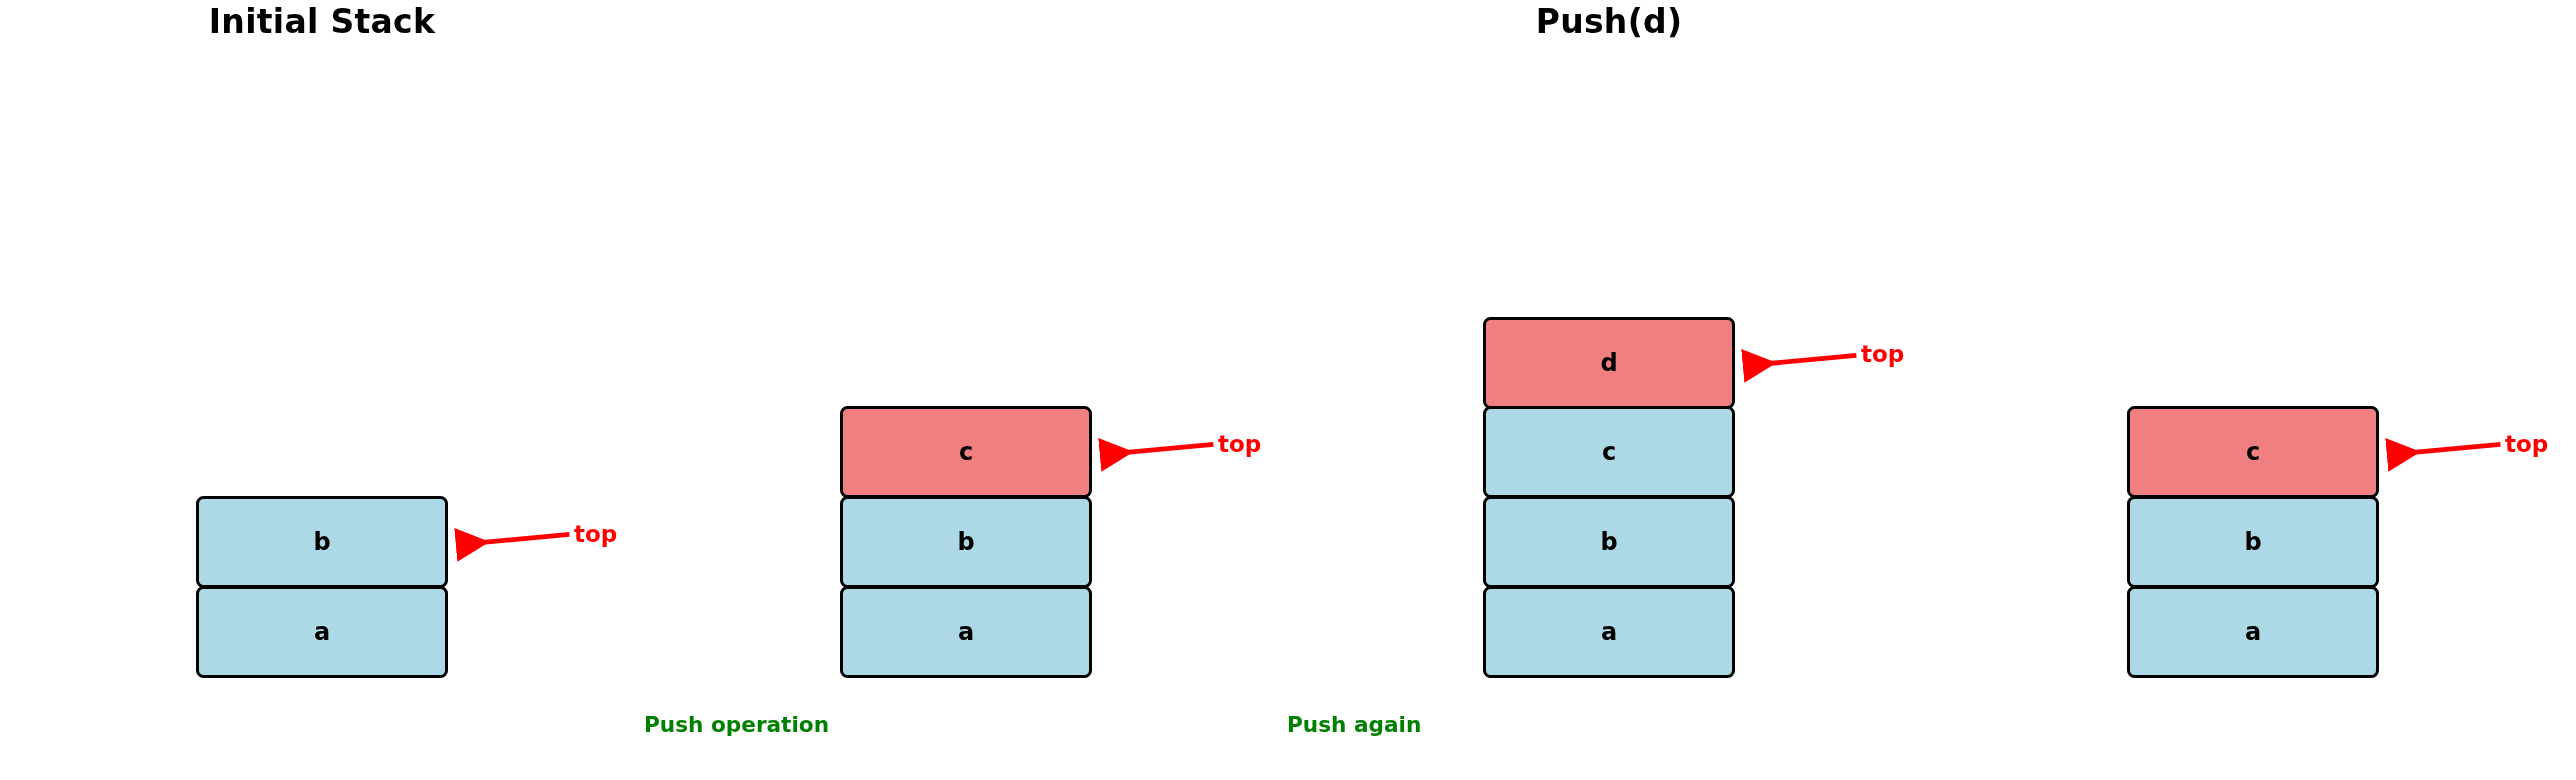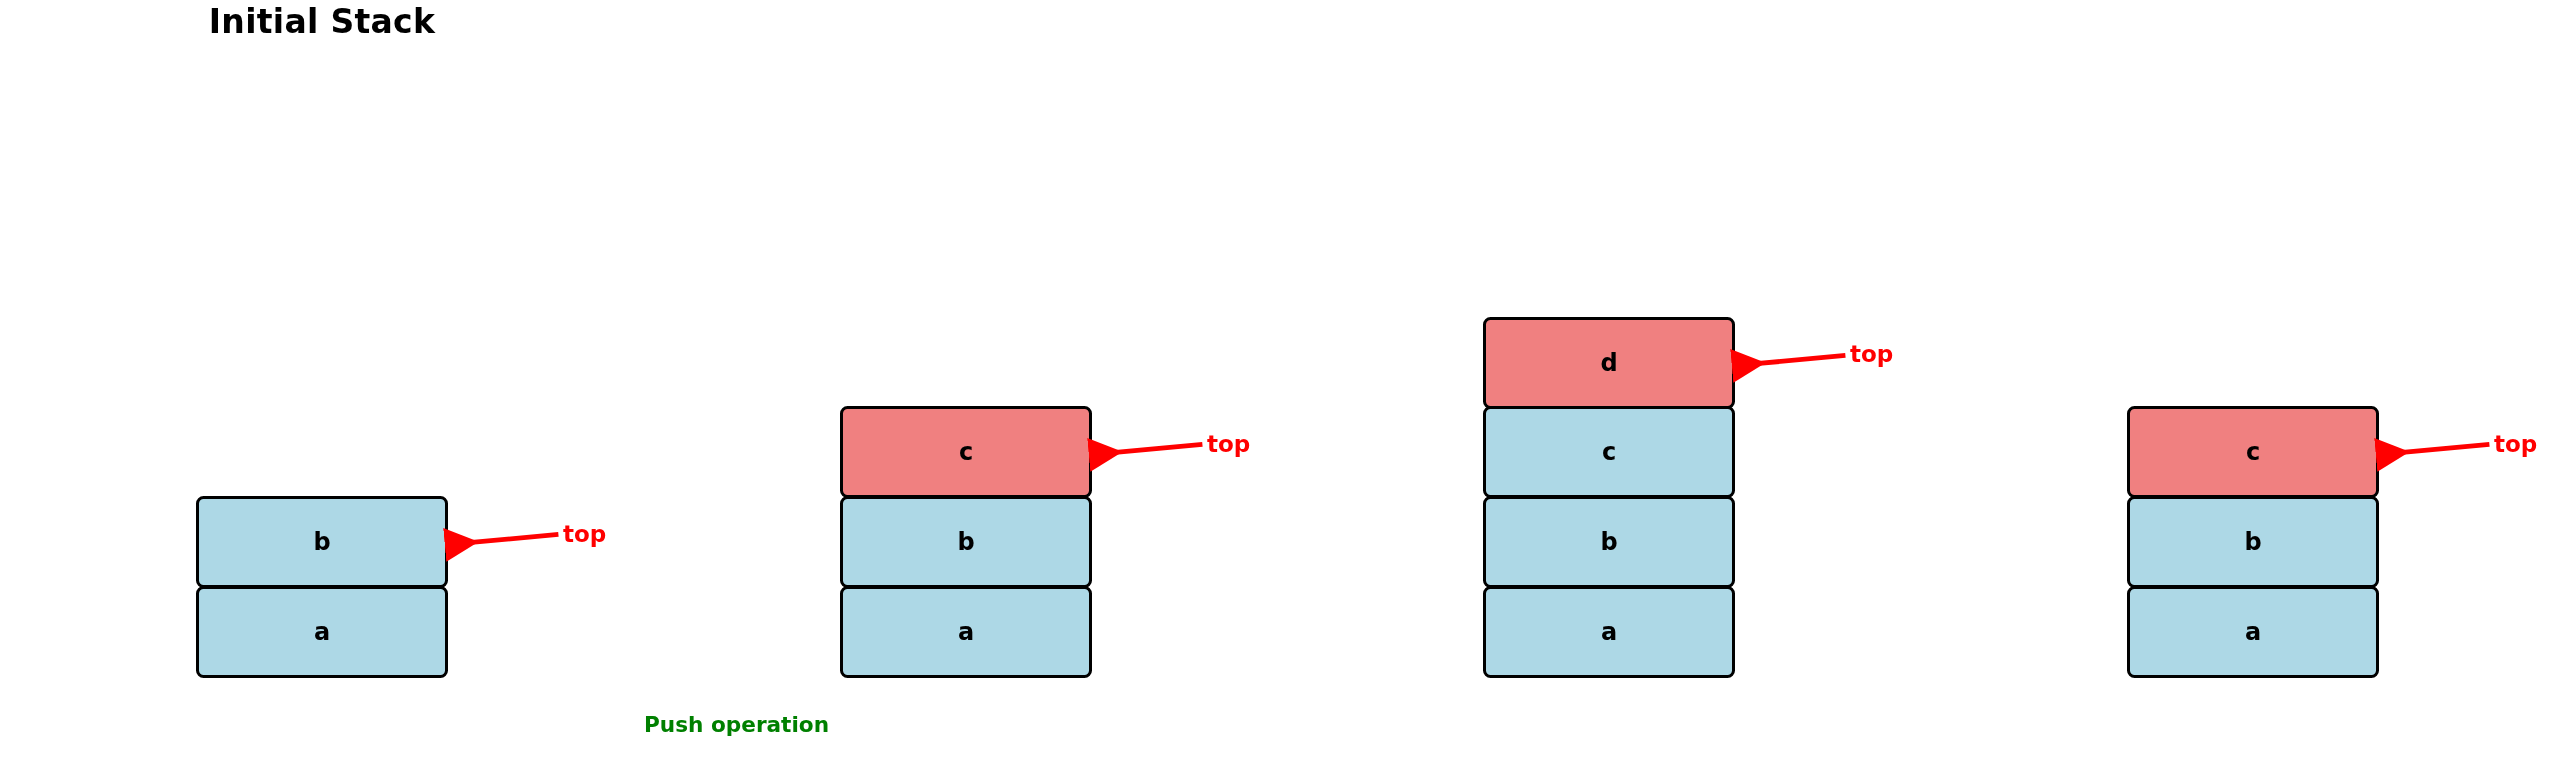--- a/index.html
+++ b/index.html
@@ -86,21 +86,21 @@
     line-height: 1;
     user-select: none;
   }
 
   
   .top-pointer {
     position: absolute;
     left: 100%;
     top: 50%;
     transform: translateY(-50%);
-    margin-left: 0;
+    margin-left: 11px;
     width: 162px;
     height: 52px;
     pointer-events: none;
   }
   .top-pointer svg {
     position: absolute;
     left: 0;
     top: 0;
     width: 162px;
     height: 52px;
@@ -188,20 +188,21 @@
 
       <div class="cell">
         <span class="cell-label">a</span>
       </div>
 
     </div>
     <div class="caption">Push operation</div>
   </div>
 
   <div class="panel panel-3">
+    <div class="panel-title">Push(d)</div>
     <div class="stack">
 
       <div class="cell highlight">
         <span class="cell-label">d</span>
         <div class="top-pointer">
           <svg viewBox="0 0 300 96">
             <defs>
               <marker id="ah3" markerWidth="7" markerHeight="7" refX="5.4" refY="3.5" orient="auto">
                 <path d="M7,0 L0,3.5 L7,7 z" fill="#FF0000"></path>
               </marker>
@@ -218,20 +219,21 @@
 
       <div class="cell">
         <span class="cell-label">b</span>
       </div>
 
       <div class="cell">
         <span class="cell-label">a</span>
       </div>
 
     </div>
+    <div class="caption">Push again</div>
   </div>
 
   <div class="panel panel-4">
     <div class="stack">
 
       <div class="cell highlight">
         <span class="cell-label">c</span>
         <div class="top-pointer">
           <svg viewBox="0 0 300 96">
             <defs>

